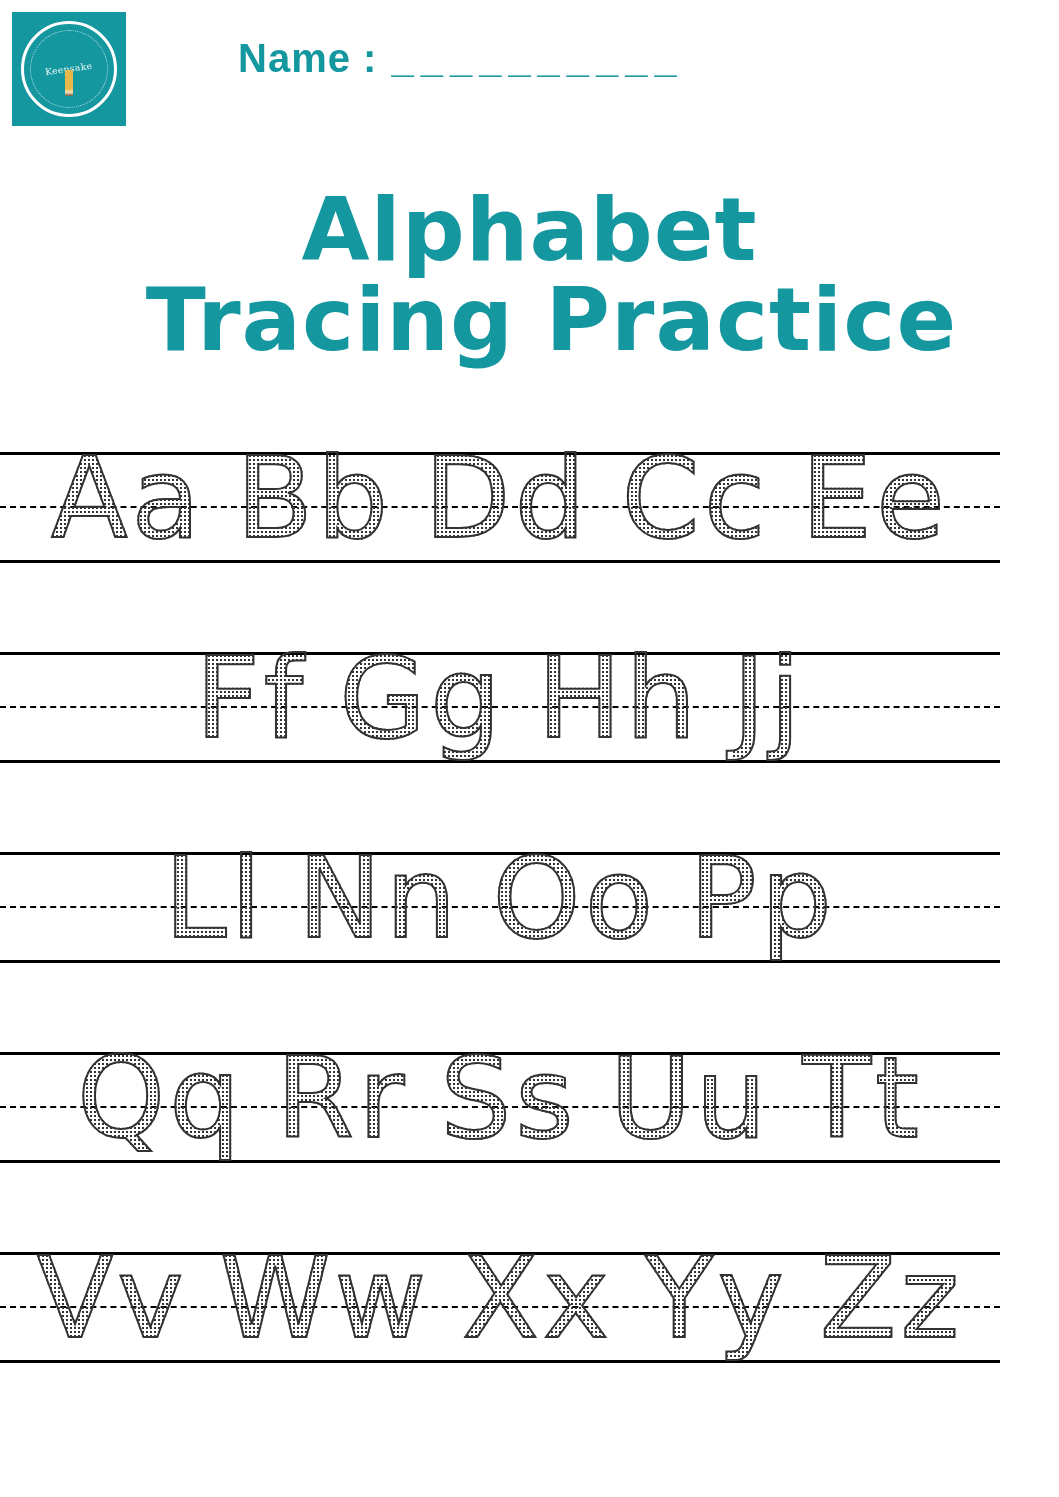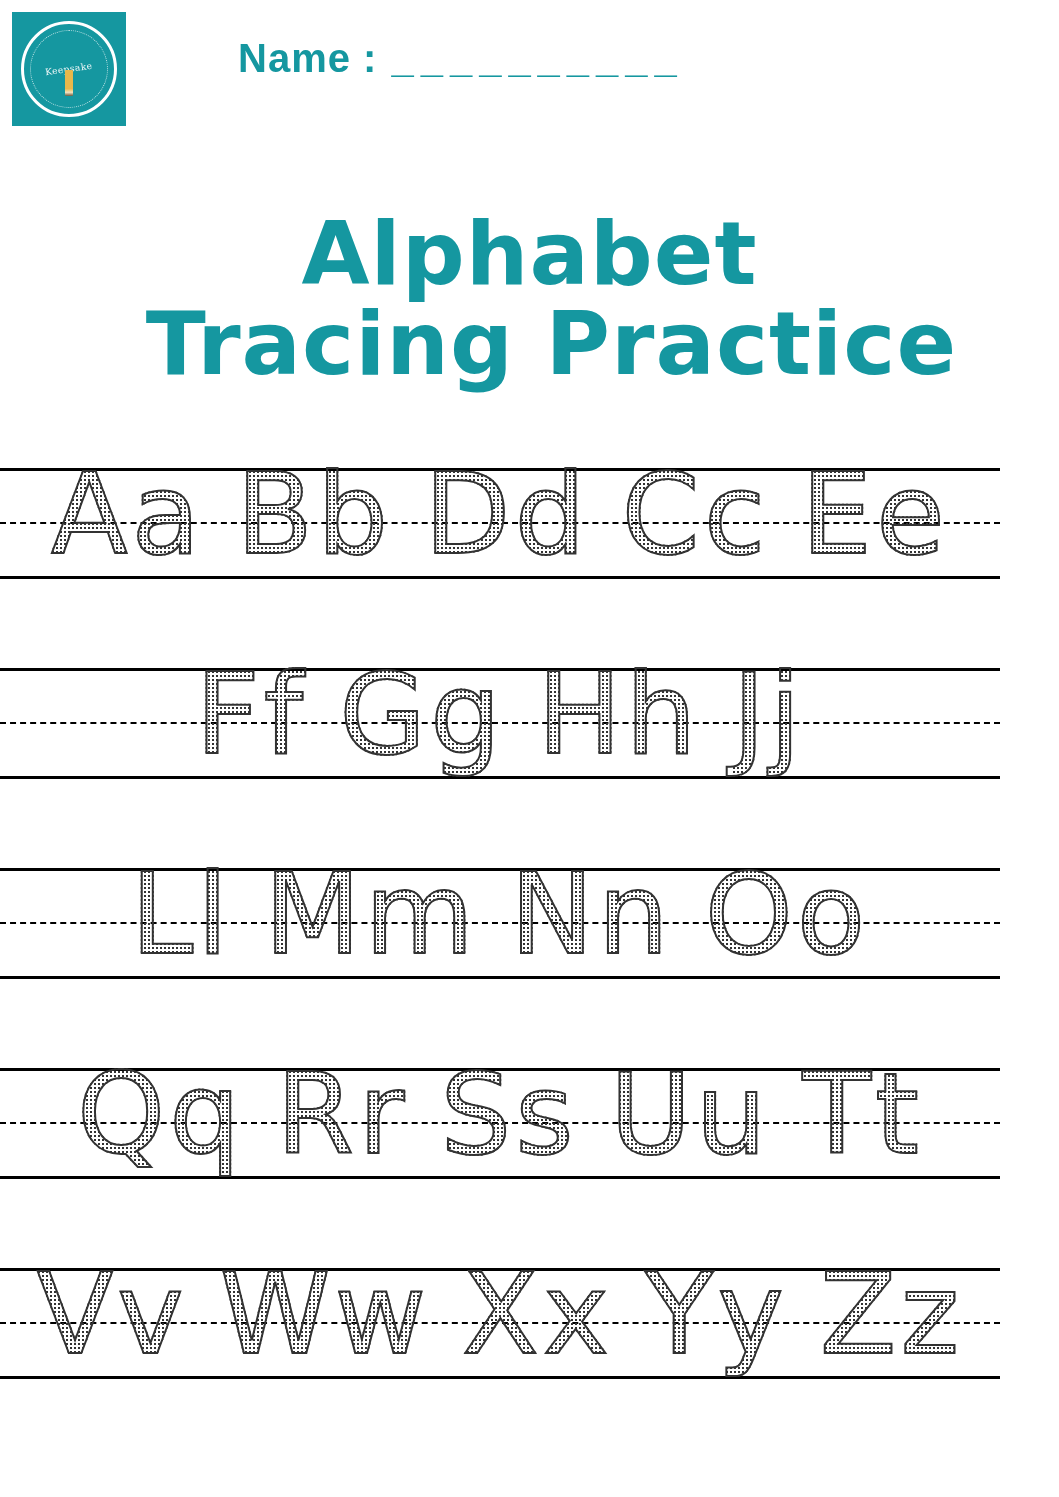--- a/index.html
+++ b/index.html
@@ -90,39 +90,39 @@
     font-weight: bold;
     letter-spacing: 7px;
     margin-left: 14px;
     font-family: "Liberation Sans", sans-serif;
     text-align: right;
   }
 
   
   .title-block {
     position: absolute;
-    top: 212px;
+    top: 188px;
     left: 0;
     width: 1059px;
     text-align: center;
     color: #1597a0;
   }
   .title-line {
     font-family: "DejaVu Sans", sans-serif;
     font-weight: bold;
     line-height: 0.95;
     letter-spacing: 1px;
   }
   .title-line-1 { font-size: 88px; }
   .title-line-2 { font-size: 88px; margin-top: 6px; padding-left: 44px; }
 
   
   .sheet {
     position: absolute;
-    top: 440px;
+    top: 424px;
     left: 0;
     width: 952px;
   }
   .row {
     position: relative;
     height: 200px;
     margin: 0 auto;
     width: 1000px;
   }
   .rule-top,
@@ -231,23 +231,23 @@
       <span class="pair dotted">Jj</span>
     </div>
   </div>
 
   <div class="row">
     <div class="rule-top"></div>
     <div class="rule-mid"></div>
     <div class="rule-bottom"></div>
     <div class="row-letters">
       <span class="pair dotted">Ll</span>
-      <span class="pair dotted">Mm</span>
       <span class="pair dotted">Nn</span>
       <span class="pair dotted">Oo</span>
+      <span class="pair dotted">Pp</span>
     </div>
   </div>
 
   <div class="row">
     <div class="rule-top"></div>
     <div class="rule-mid"></div>
     <div class="rule-bottom"></div>
     <div class="row-letters">
       <span class="pair dotted">Qq</span>
       <span class="pair dotted">Rr</span>

